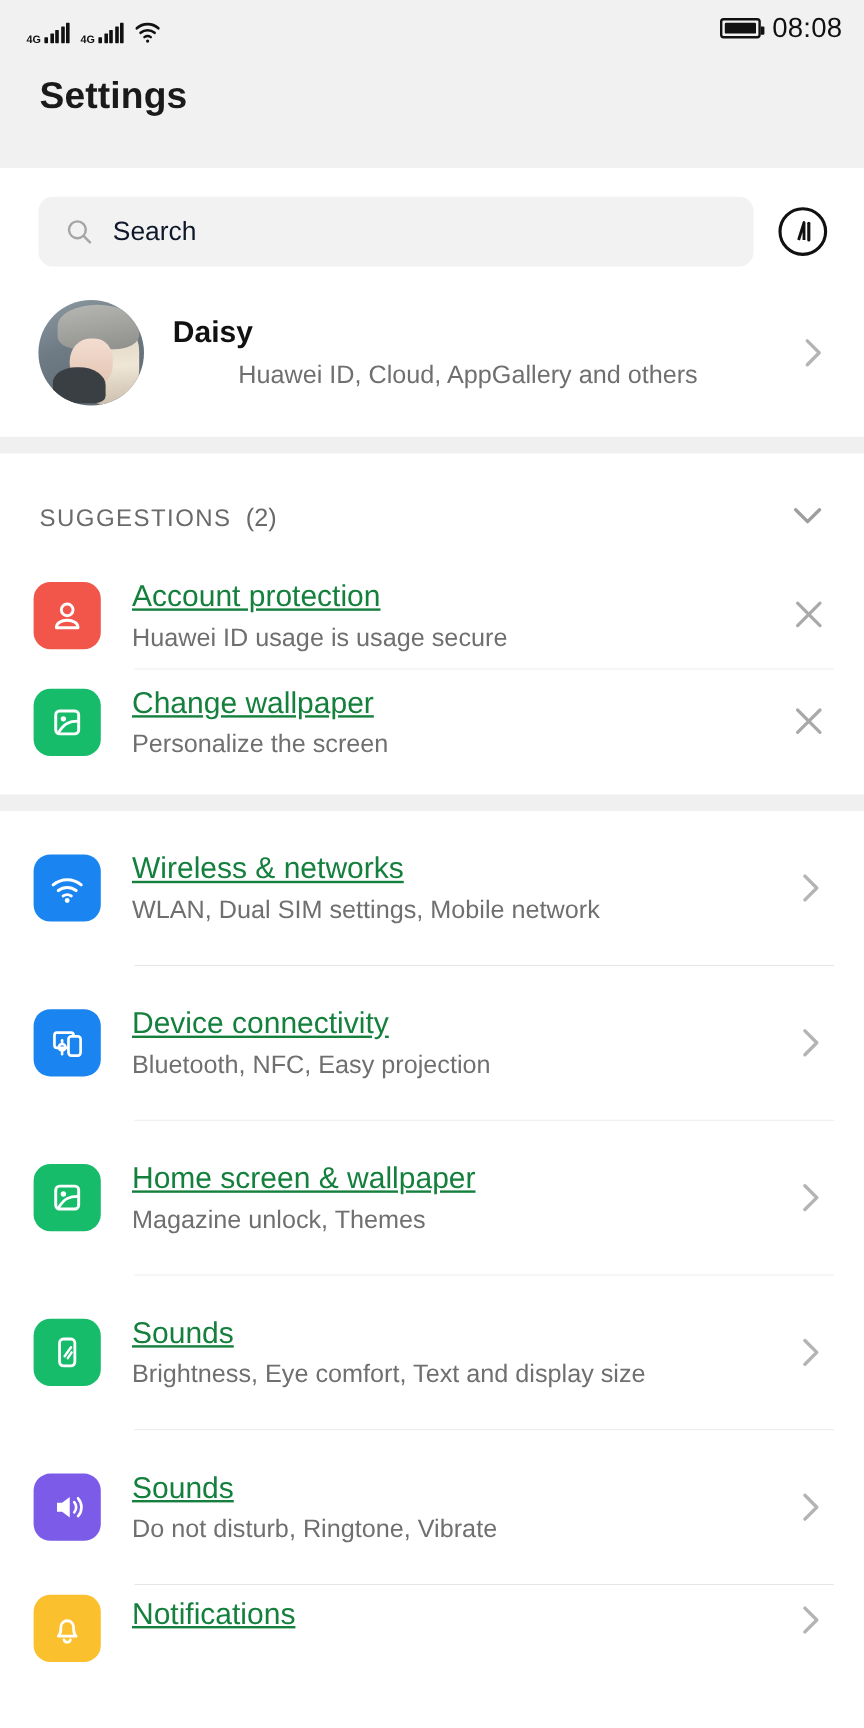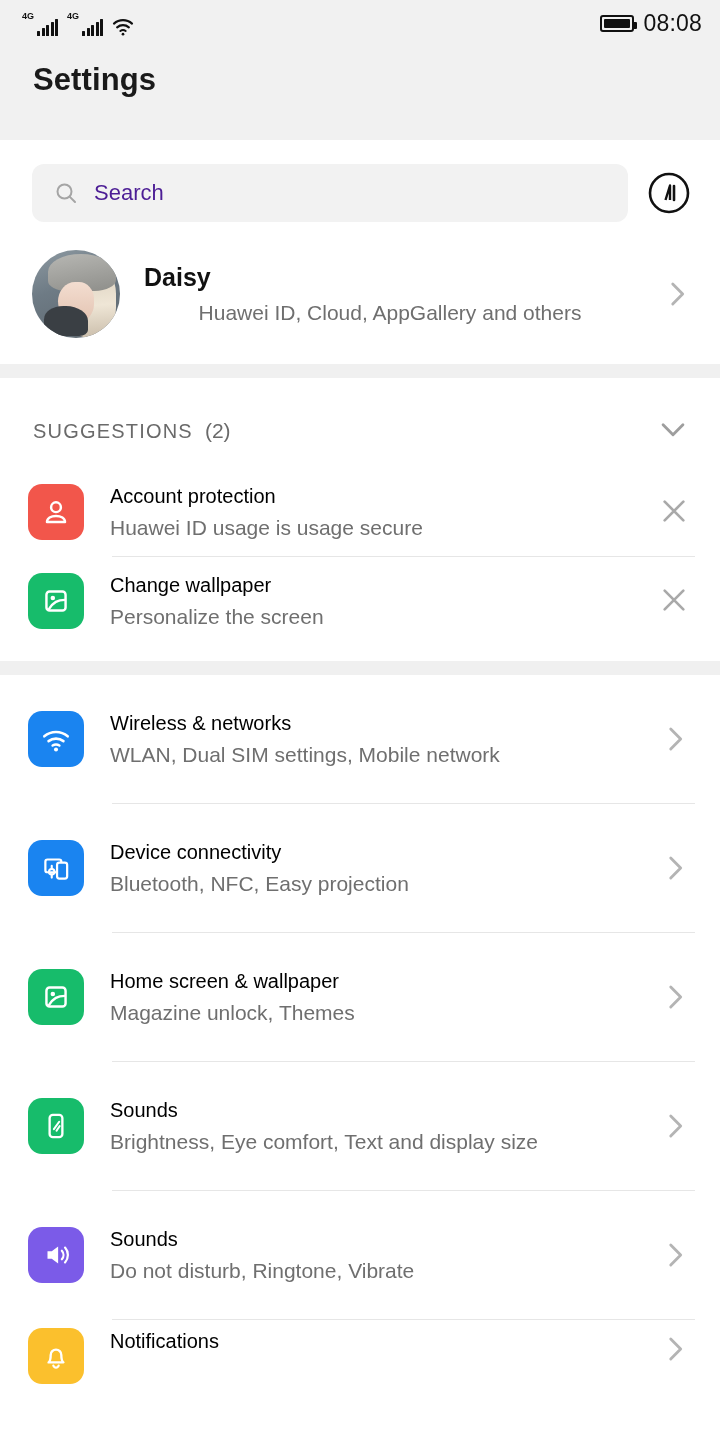--- a/index.html
+++ b/index.html
@@ -16,21 +16,21 @@
 
   .statusbar {
     height:46px; display:flex; align-items:center;
     justify-content:space-between; padding:0 18px 0 22px;
   }
   .sb-left { display:flex; align-items:flex-end; gap:9px; height:26px; }
   .sb-right { display:flex; align-items:center; gap:9px; }
 
   .signal { display:flex; align-items:flex-end; gap:3px; height:24px; position:relative; padding-left:15px; }
   .signal .gtag {
-    position:absolute; left:0; top:0; font-size:9px; font-weight:700;
+    position:absolute; left:0; top:17px; font-size:9px; font-weight:700;
     color:#111; line-height:1;
   }
   .signal .bars { display:flex; align-items:flex-end; gap:1.5px; height:17px; }
   .signal .bars i { display:block; width:3px; background:#111; border-radius:.5px; }
   .signal .bars i:nth-child(1){height:5px;}
   .signal .bars i:nth-child(2){height:8px;}
   .signal .bars i:nth-child(3){height:11px;}
   .signal .bars i:nth-child(4){height:14px;}
   .signal .bars i:nth-child(5){height:17px;}
 
@@ -55,21 +55,21 @@
   
   .search-row {
     display:flex; align-items:center; gap:18px;
     padding:24px 28px 22px 32px; background:#fff;
   }
   .search-box {
     flex:1; height:58px; background:#f2f2f2; border-radius:12px;
     display:flex; align-items:center; padding:0 22px; gap:16px;
   }
   .search-ico { width:24px; height:24px; flex-shrink:0; }
-  .search-ph { font-size:22px; color:#4c1d95; }
+  .search-ph { font-size:22px; color:#0f172a; }
   .ai-btn { width:46px; height:46px; flex-shrink:0; }
 
   
   .account-row {
     display:flex; align-items:center; padding:6px 26px 26px 32px;
     background:#fff; gap:24px;
   }
   .avatar {
     width:88px; height:88px; border-radius:50%; flex-shrink:0;
     overflow:hidden; position:relative;
@@ -117,21 +117,21 @@
     display:flex; align-items:center; background:#fff;
     padding:0 28px 0 28px; gap:26px; position:relative;
   }
   .row.sug { min-height:88px; }
   .row.main { min-height:128px; }
   .ico {
     width:56px; height:56px; border-radius:14px; flex-shrink:0;
     display:flex; align-items:center; justify-content:center;
   }
   .row-texts { flex:1; min-width:0; padding:6px 0; }
-  .row-title { font-size:20px; color:#000000; line-height:1.3; }
+  .row-title { font-size:25px; color:#15803d; line-height:1.3;text-decoration:underline; }
   .row-sub { font-size:21px; color:#6f6f6f; margin-top:5px; line-height:1.3; }
   .chev, .close { flex-shrink:0; width:34px; height:34px; }
 
   .divider {
     height:1px; background:#e6e6e6; margin-left:112px; margin-right:25px;
   }
 </style>
 </head>
 <body>
 

